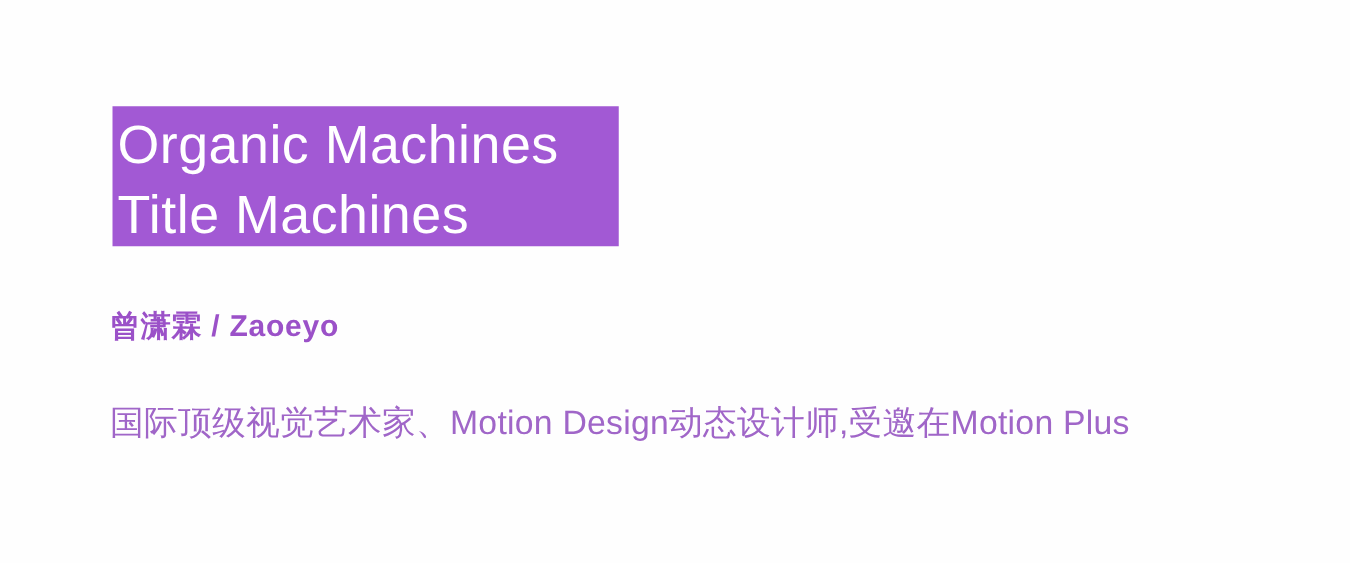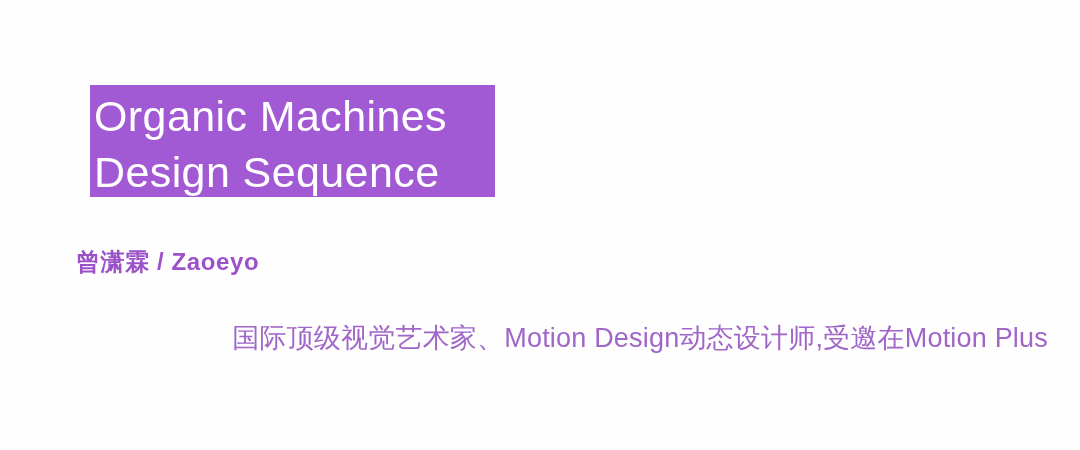--- a/index.html
+++ b/index.html
@@ -49,21 +49,21 @@
     white-space: nowrap;
   }
 
   #title-block .title-line.line-1 { top: 10px; }
   #title-block .title-line.line-2 { top: 66px; }
 
   
 
   #author-line {
     position: absolute;
-    left: 76px;
+    left: 88px;
     top: 247px;
     font-size: 24px;
     font-weight: 700;
     color: #9b51c8;
     letter-spacing: 0.6px;
     line-height: 1.25;
     white-space: nowrap;
     font-family: "Liberation Sans", "DejaVu Sans", sans-serif;
   }
 
@@ -87,22 +87,22 @@
     white-space: pre;
   }
 </style>
 </head>
 <body style="background: rgb(254, 254, 254);">
 
 <div id="slide-root" style="background: rgb(254, 254, 254);">
 
   <div id="title-block" style="background: rgb(162, 89, 212);">
     <span class="title-line line-1" style="color: rgb(255, 255, 255);">Organic Machines</span>
-    <span class="title-line line-2" style="color: rgb(255, 255, 255);">Design Sequence</span>
+    <span class="title-line line-2" style="color: rgb(255, 255, 255);">Title Machines</span>
   </div>
 
   <div id="author-line" style="color: rgb(155, 81, 200);">曾潇霖 / Zaoeyo</div>
 
-  <div id="description" style="color: rgb(160, 102, 200); text-align: right;">
+  <div id="description" style="color: rgb(160, 102, 200);">
     <span class="body-line">国际顶级视觉艺术家、Motion Design动态设计师,受邀在Motion Plus</span>
   </div>
 
 </div>
 
 </body></html>

